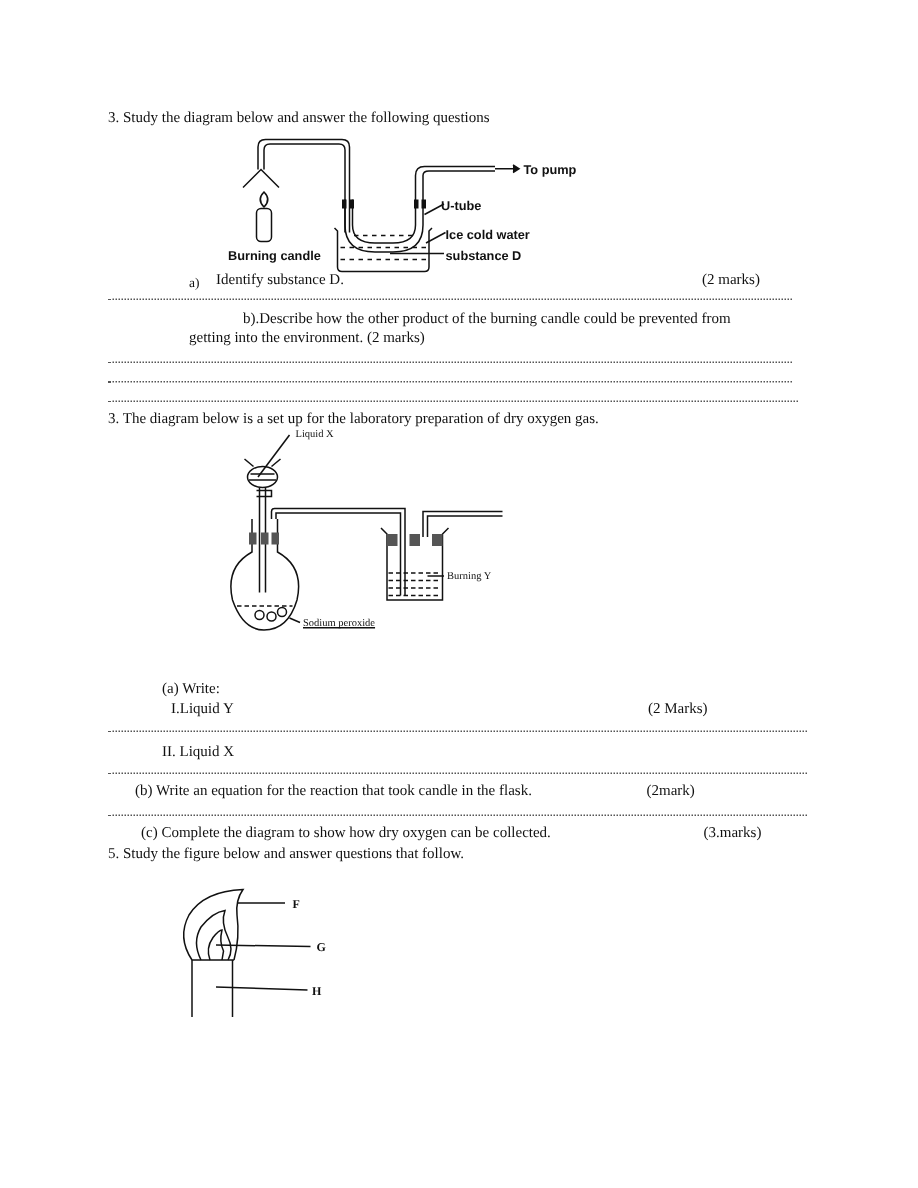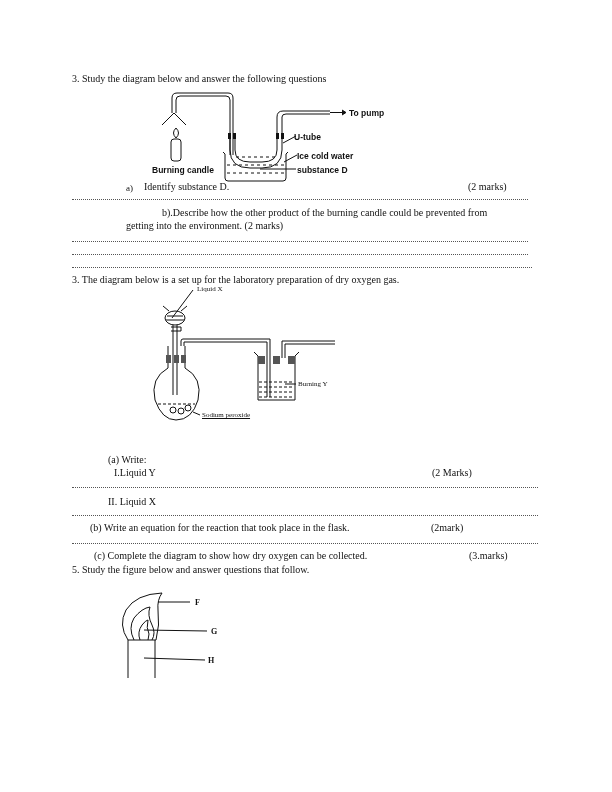--- a/index.html
+++ b/index.html
@@ -119,21 +119,21 @@
   <div class="lbl2" style="left:298px;top:380px;">Burning Y</div>
   <div class="lbl2" style="left:202px;top:411px;text-decoration:underline;">Sodium peroxide</div>
 </div>
 
 <div class="t" style="left:108px;top:453px;">(a)  Write:</div>
 <div class="t" style="left:114px;top:466px;">I.Liquid Y</div>
 <div class="t" style="left:432px;top:466px;">(2 Marks)</div>
 <div class="dots" style="left:72px;top:487px;width:466px;"></div>
 <div class="t" style="left:108px;top:495px;">II. Liquid X</div>
 <div class="dots" style="left:72px;top:515px;width:466px;"></div>
-<div class="t" style="left:90px;top:521px;">(b)  Write an equation for the reaction that took place in the flask.</div>
+<div class="t" style="left:90px;top:521px;">(b)  Write an equation for the reaction that took candle in the flask.</div>
 <div class="t" style="left:431px;top:521px;">(2mark)</div>
 <div class="dots" style="left:72px;top:543px;width:466px;"></div>
 <div class="t" style="left:94px;top:549px;">(c)  Complete the diagram to show how dry oxygen can be collected.</div>
 <div class="t" style="left:469px;top:549px;">(3.marks)</div>
 
 <div class="t" style="left:72px;top:563px;">5. Study the figure below and answer questions that follow.</div>
 
 <div>
   <svg width="612" height="792" style="left:0;top:0;">
     <g fill="none" stroke="#111" stroke-width="1">

